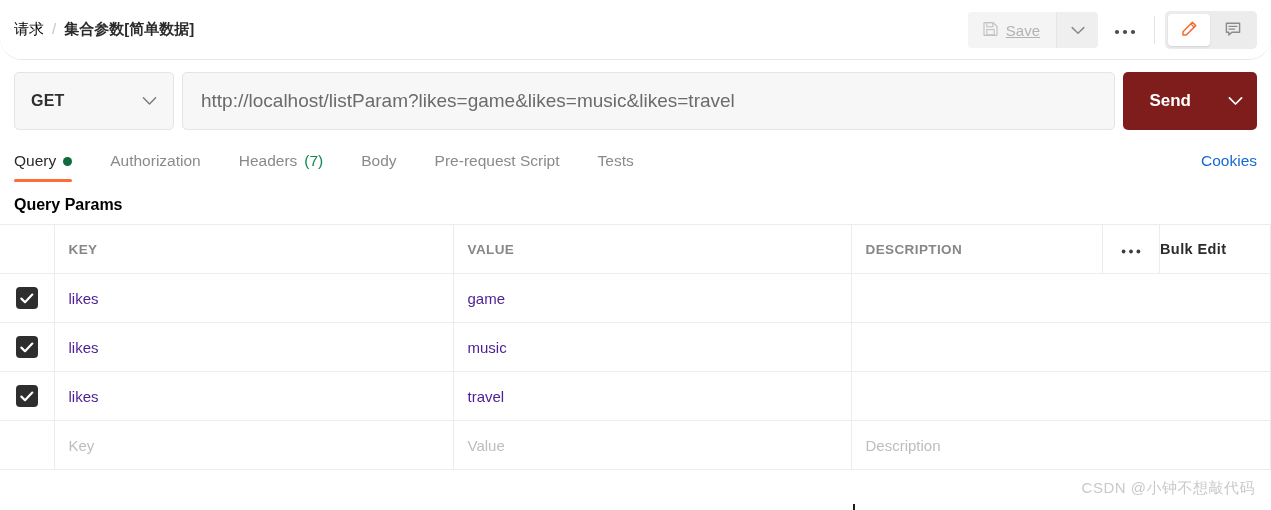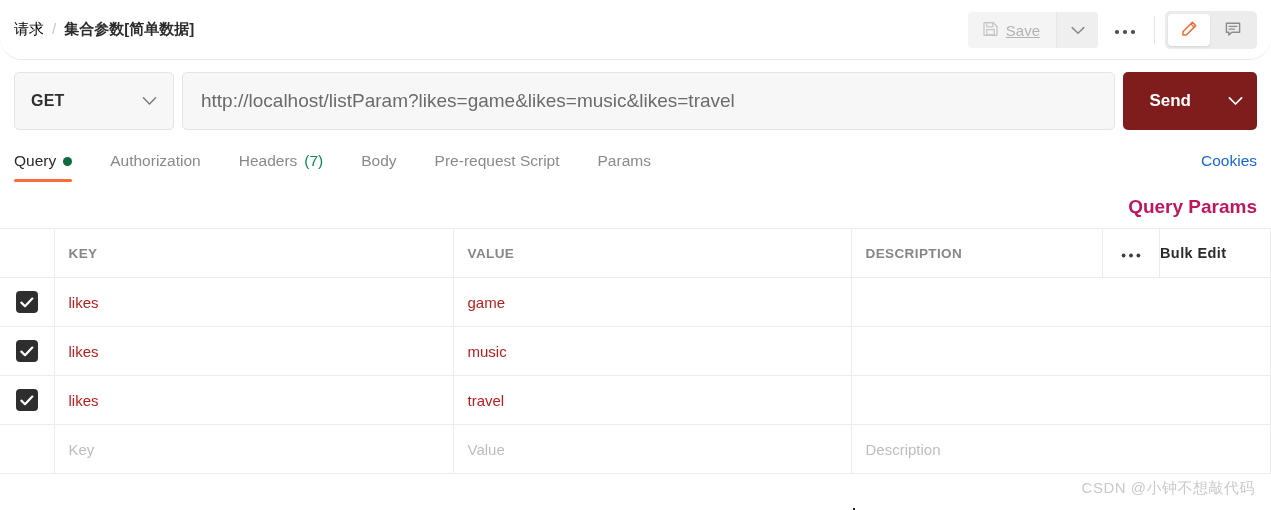--- a/index.html
+++ b/index.html
@@ -116,21 +116,21 @@
   .green-dot { width: 9px; height: 9px; border-radius: 50%; background: #0f6b3c; display: inline-block; }
   .count-badge { color: #0f8a4f; font-size: 15.5px; }
   .cookies-link {
     position: absolute; right: 14px; top: 50%; transform: translateY(-50%);
     color: #1668d6; font-size: 15.5px; cursor: pointer;
   }
 
   
   .section-title {
     padding: 14px 14px 10px 14px;
-    font-size: 19px; font-weight: 700; color: #be185d; text-align: right;
+    font-size: 16px; font-weight: 700; color: #000000;
   }
 
   .ptable { width: 100%; border-collapse: collapse; table-layout: fixed; }
   .ptable tr { height: 49px; }
   .ptable td, .ptable th {
     border: 1px solid #ececec;
     border-left: none;
     padding: 0 14px;
     text-align: left; font-weight: 400; vertical-align: middle; margin-left: 28px;
   }
@@ -141,21 +141,21 @@
   .col-desc { }
   .col-dots { width: 57px; padding: 0 !important; text-align: center !important; }
   .col-bulk { width: 111px; padding: 0 !important; text-align: left; }
 
   .hdr-row th {
     font-size: 13.5px; font-weight: 700; color: #878787;
     letter-spacing: .4px; background: #fff; height: 48px;
   }
   .bulk-edit { font-size: 14.5px; font-weight: 700; color: #2b2b2b; cursor: pointer; }
 
-  .cellval { font-size: 15px; color: #b91c1c; }
+  .cellval { font-size: 15px; color: #4c1d95; }
   .placeholder { font-size: 15px; color: #bdbdbd; }
 
   .cbox {
     width: 22px; height: 22px; border-radius: 4px;
     background: #2e2e2e; display: inline-flex;
     align-items: center; justify-content: center;
     cursor: pointer; vertical-align: middle;
   }
 
   
@@ -271,21 +271,21 @@
     <span>Headers</span>
     <span class="count-badge">(7)</span>
   </div>
   <div class="tab">
     <span>Body</span>
   </div>
   <div class="tab">
     <span>Pre-request Script</span>
   </div>
   <div class="tab">
-    <span>Params</span>
+    <span>Tests</span>
   </div>
   <div class="cookies-link">Cookies</div>
 </div>
 
 <div class="section-title">Query Params</div>
 
 <div class="table-wrap">
   <table class="ptable">
     <tbody>
         <tr class="hdr-row">

